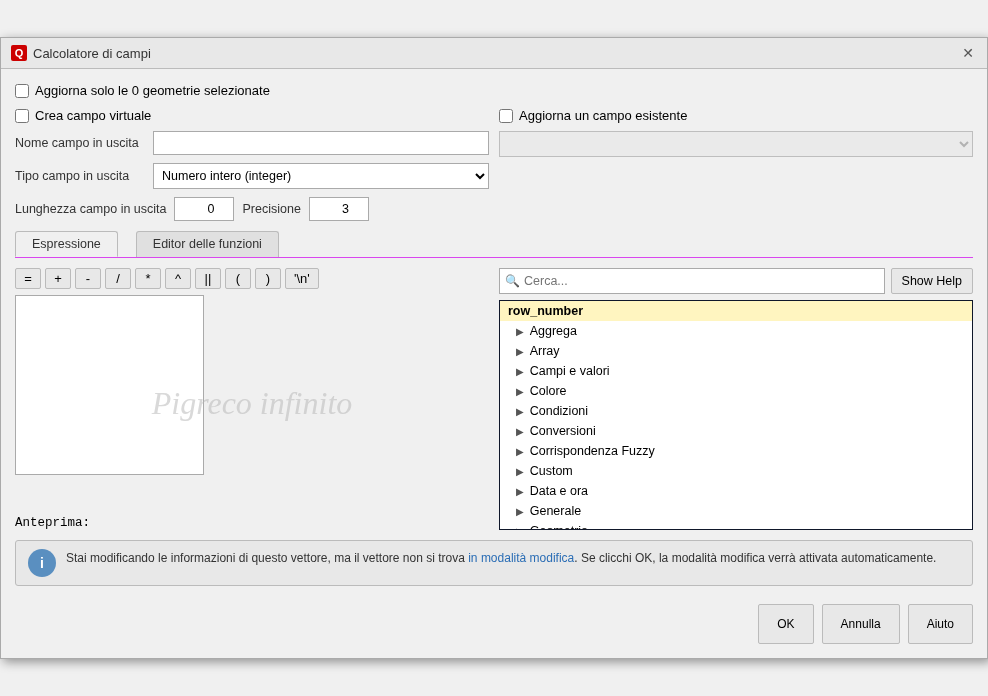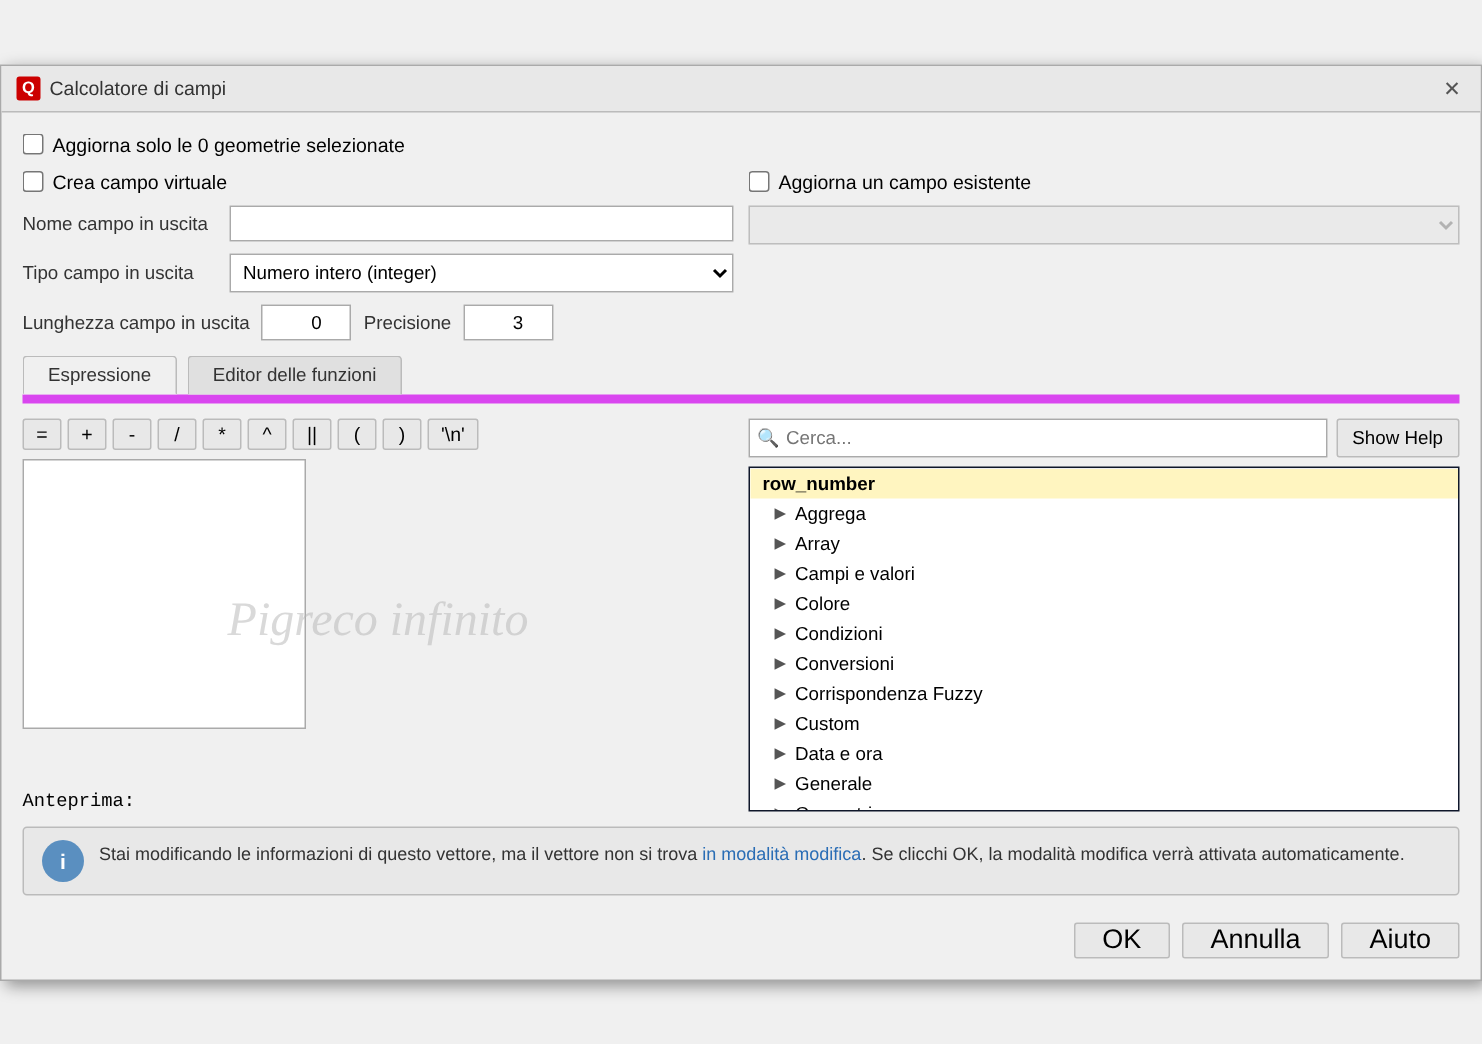--- a/index.html
+++ b/index.html
@@ -147,22 +147,22 @@
       height: 26px;
       border: 1px solid #aaa;
       background: #e8e8e8;
       padding: 2px 4px;
       font-size: 12.5px;
       color: #999;
     }
     
     .tabs {
       display: flex;
-      gap: 5px;
-      border-bottom: 6px solid #d946ef;
+      gap: 16px;
+      border-bottom: 1px solid #d946ef;
       margin-top: 4px;
     }
     .tab {
       padding: 5px 16px;
       border: 1px solid #bbb;
       border-bottom: none;
       background: #e0e0e0;
       cursor: pointer;
       font-size: 12.5px;
       color: #333;
@@ -333,26 +333,26 @@
       color: #2a6db5;
     }
     
     .footer-btns {
       display: flex;
       justify-content: flex-end;
       gap: 8px;
       padding: 8px 0 4px 0;
     }
     .footer-btn {
-      height: 24px;
+      height: 40px;
       padding: 0 18px;
       border: 1px solid #bbb;
       background: #e8e8e8;
       cursor: pointer;
-      font-size: 18px;
+      font-size: 12px;
       border-radius: 2px;
     }
     .footer-btn.ok { min-width: 50px; }
     .footer-btn.annulla { min-width: 65px; }
     .footer-btn.aiuto { min-width: 50px; }
   </style>
 </head>
 <body>
 
 <div class="dialog">

